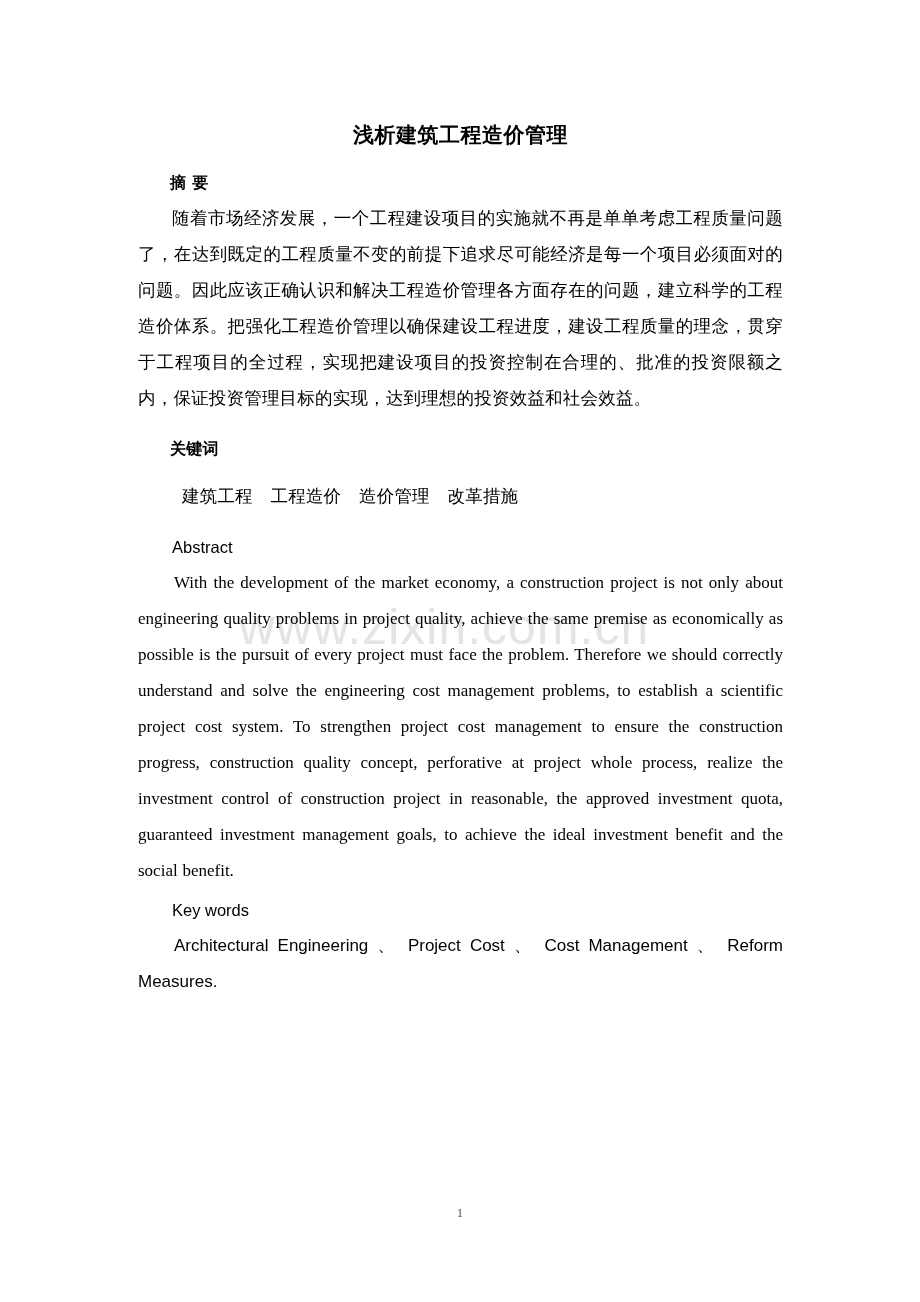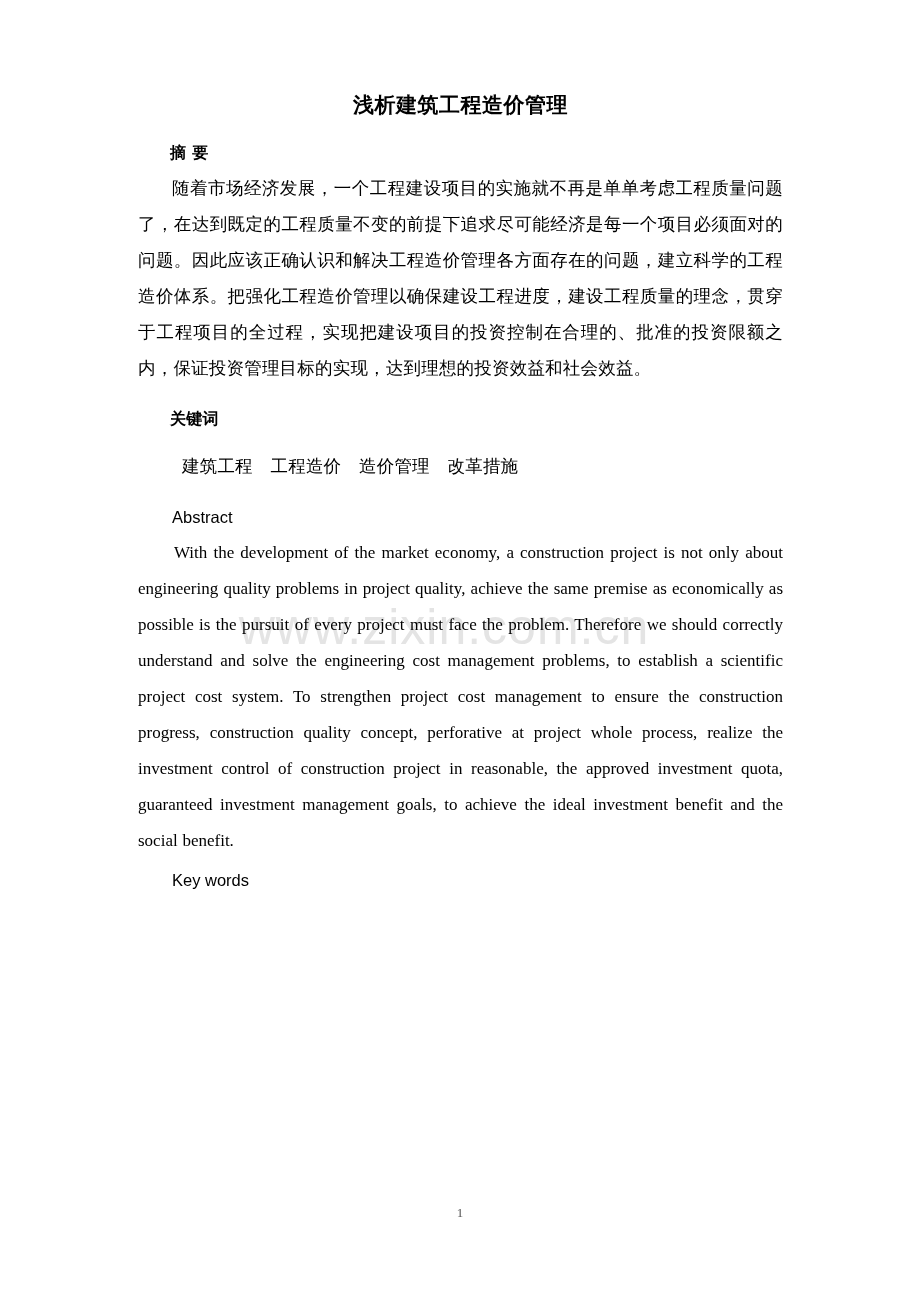--- a/index.html
+++ b/index.html
@@ -37,21 +37,21 @@
   
   #content {
     position: absolute;
     left: 138px;
     top: 0;
     width: 645px;
     z-index: 2;
   }
   .doc-title {
     margin: 0;
-    padding-top: 90px;
+    padding-top: 120px;
     text-align: center;
     font-family: "DejaVu Sans", "Liberation Sans", sans-serif;
     font-weight: bold;
     font-size: 21px;
     letter-spacing: 0.5px;
     line-height: 30px;
   }
   .cn-heading {
     margin: 0;
     padding-top: 16px;
@@ -137,18 +137,19 @@
     <p class="cn-heading">关键词</p>
 
     <p class="cn-keywords">建筑工程　工程造价　造价管理　改革措施</p>
 
     <p class="en-heading">Abstract</p>
 
     <p class="en-para">With the development of the market economy, a construction project is not only about engineering quality problems in project quality, achieve the same premise as economically as possible is the pursuit of every project must face the problem. Therefore we should correctly understand and solve the engineering cost management problems, to establish a scientific project cost system. To strengthen project cost management to ensure the construction progress, construction quality concept, perforative at project whole process, realize the investment control of construction project in reasonable, the approved investment quota, guaranteed investment management goals, to achieve the ideal investment benefit and the social benefit.</p>
 
     <p class="en-heading">Key words</p>
 
+    <p class="en-keywords">Architectural Engineering 、 Project Cost 、 Cost Management 、 Reform Measures.</p>
 
   </div>
 
   <div id="page-number">1</div>
 
 </div>
 
 </body></html>

